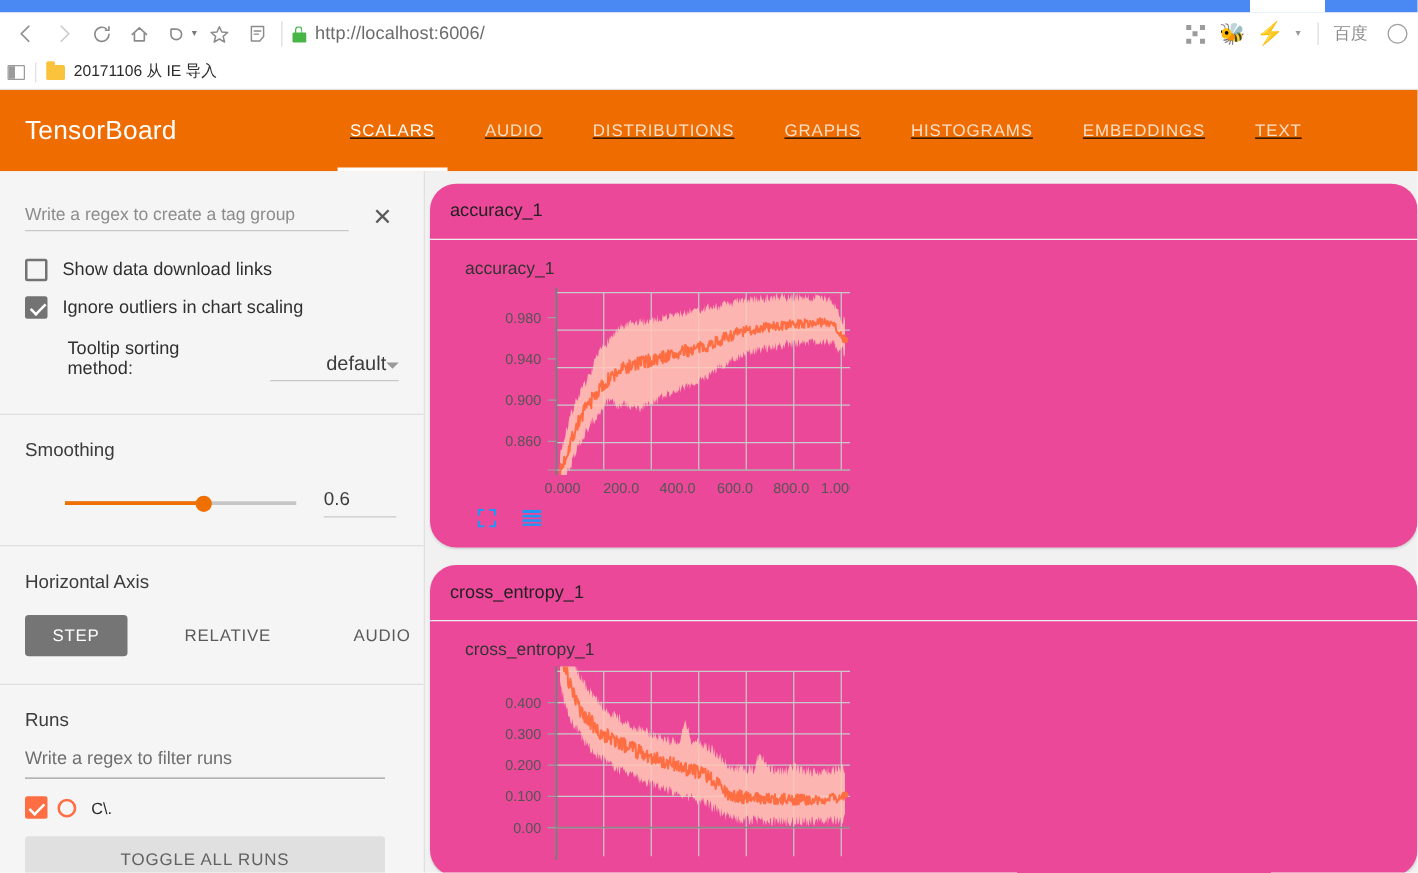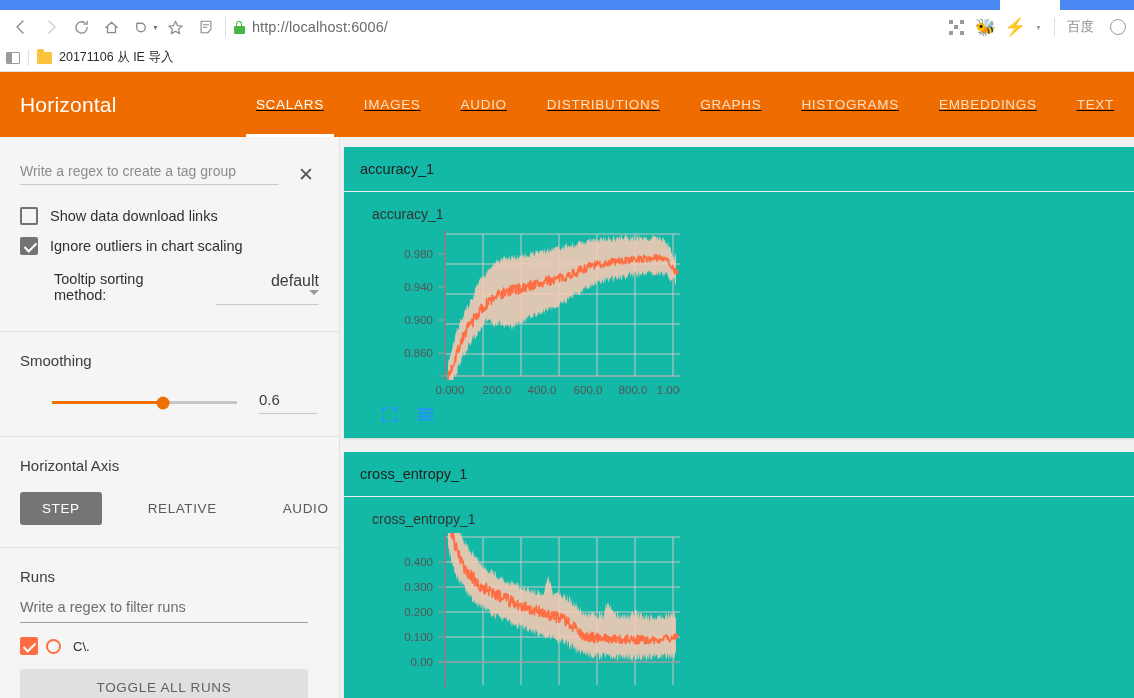--- a/index.html
+++ b/index.html
@@ -185,21 +185,21 @@
   .check-label { font-size: 14.5px; color: #303030; }
 
   .tooltip-row {
     display: flex; align-items: flex-end;
     padding: 0 20px; margin-top: 16px;
   }
   .tooltip-label { font-size: 14.5px; color: #303030; margin-left: 34px; margin-bottom: 2px; }
   .tooltip-select {
     margin-left: 24px; border-bottom: 1px solid #c9c9c9;
     width: 108px; display: flex; align-items: flex-end;
-    justify-content: flex-end; padding-bottom: 3px; cursor: pointer; flex-direction: column;
+    justify-content: flex-end; padding-bottom: 3px; cursor: pointer;
   }
   .tooltip-value { font-size: 16px; color: #3c3c3c; }
   .sel-caret {
     width: 0; height: 0; border-left: 5px solid transparent;
     border-right: 5px solid transparent; border-top: 5px solid #9a9a9a;
     margin-bottom: 6px;
   }
 
   .section-title {
     font-size: 15px; color: #3c3c3c; padding: 0 20px; margin-top: 20px;
@@ -266,22 +266,23 @@
     letter-spacing: 0.7px; cursor: pointer; text-align: center;
     font-family: "Liberation Sans", sans-serif;
   }
 
   
   .chart-pane {
     flex: 1; height: 561px; background: #f1f1f1;
     overflow: hidden; padding: 10px 0 0 4px;
   }
   .card {
-    background: #14b8a6; margin: 0 0 14px 0;
+    background: #ec4899; margin: 0 0 14px 0;
     box-shadow: 0 1px 2px rgba(0,0,0,0.14);
+    border-radius: 21px;
   }
   .card-header {
     padding: 14px 16px; font-size: 14.5px; color: #212121;
     border-bottom: 1px solid #eeeeee;
   }
   .card-body { padding: 14px 16px 8px 16px; }
   .chart-title { font-size: 14px; color: #333; margin-bottom: 6px; padding-left: 12px; }
   .chart-svg { display: block; }
   .chart-actions { display: flex; align-items: center; padding: 4px 0 8px 22px; }
   .act-icon {
@@ -376,24 +377,23 @@
 </div>
 
 <div class="bookmark-bar">
   <div class="bm-apps"></div>
   <div class="bm-sep"></div>
   <div class="bm-folder"></div>
   <div class="bm-label">20171106 从 IE 导入</div>
 </div>
 
 <div class="tb-header">
-  <div class="tb-brand">Horizontal</div>
+  <div class="tb-brand">TensorBoard</div>
   <div class="tb-tabs">
     <div class="tb-tab active">SCALARS</div>
-    <div class="tb-tab">IMAGES</div>
     <div class="tb-tab">AUDIO</div>
     <div class="tb-tab">DISTRIBUTIONS</div>
     <div class="tb-tab">GRAPHS</div>
     <div class="tb-tab">HISTOGRAMS</div>
     <div class="tb-tab">EMBEDDINGS</div>
     <div class="tb-tab">TEXT</div>
   </div>
 </div>
 
 <div class="tb-body">

